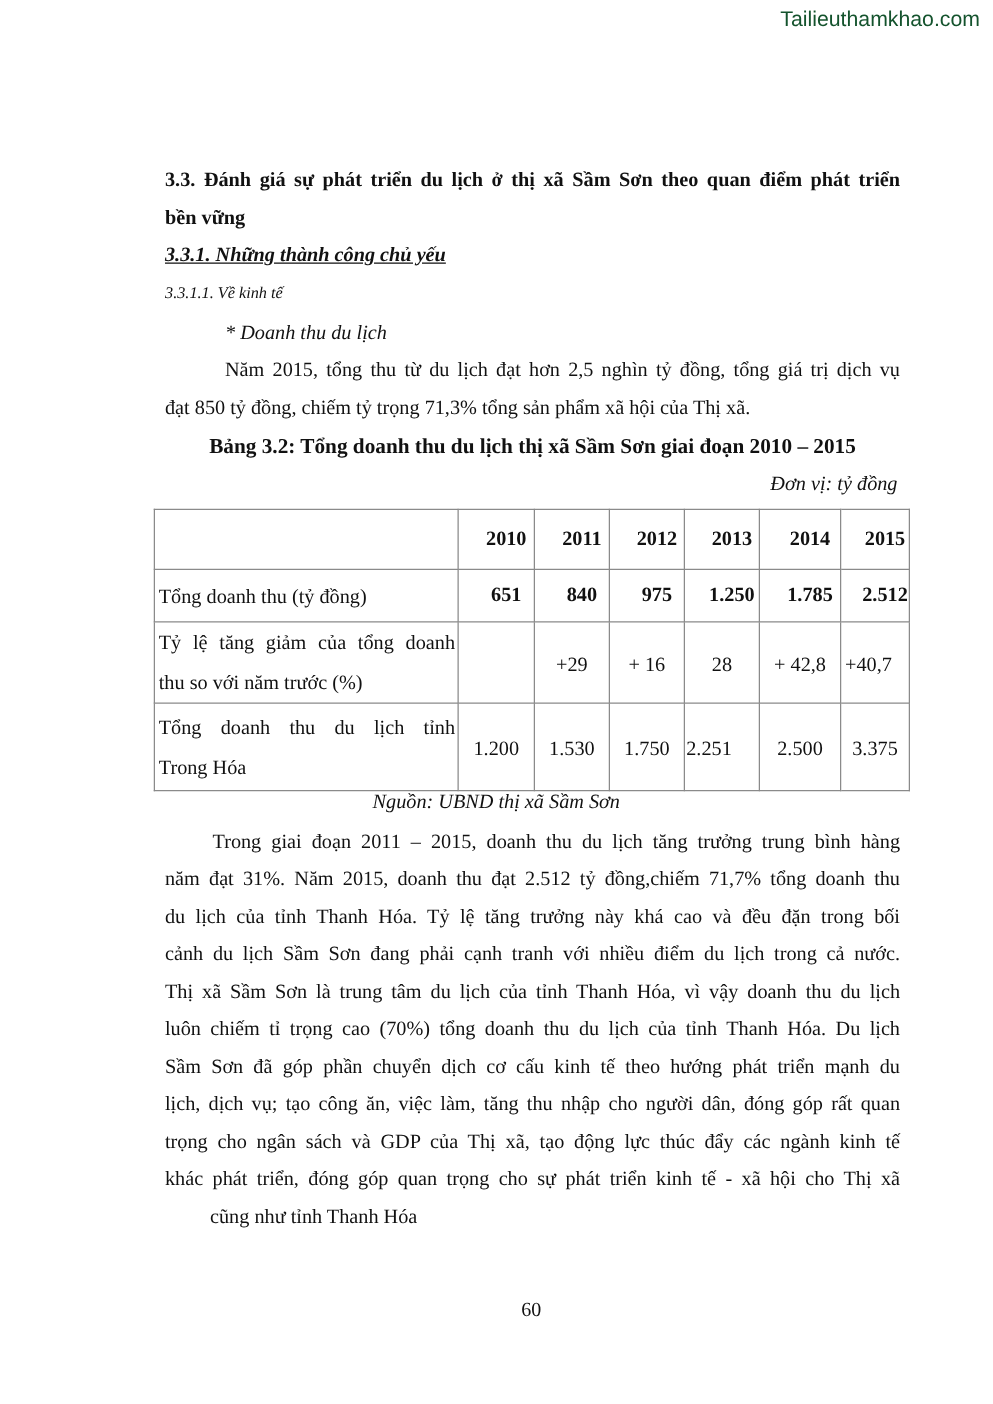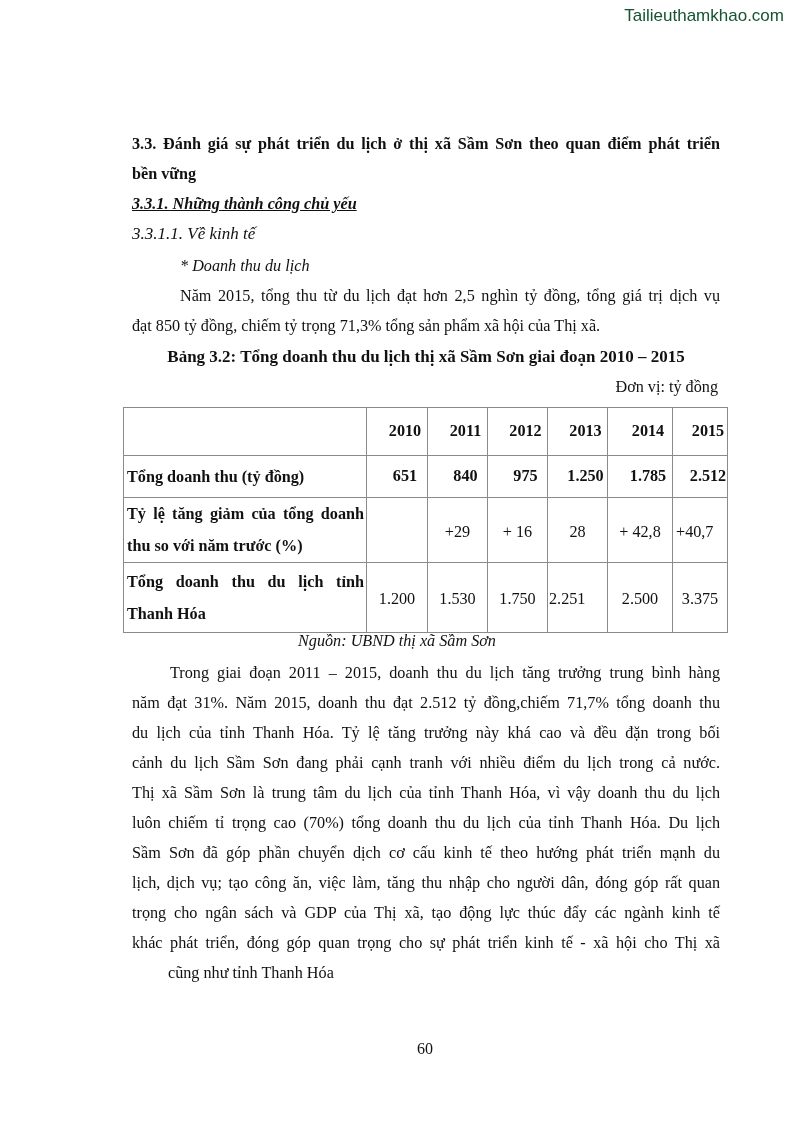--- a/index.html
+++ b/index.html
@@ -7,43 +7,43 @@
          font-family: "Liberation Serif", "DejaVu Serif", serif; color: #111; }
   .watermark { position: absolute; top: 6px; right: 10px; font-family: "Liberation Sans", "DejaVu Sans", sans-serif;
                font-size: 17px; color: #14532d; letter-spacing: 0px; }
   .line { position: absolute; left: 132px; white-space: nowrap; font-size: 16.2px; line-height: 20px; }
   .bold { font-weight: bold; }
   .ital { font-style: italic; }
   .justify-line { position: absolute; left: 132px; width: 588px; font-size: 16.2px; line-height: 20px;
                   text-align: justify; text-align-last: justify; white-space: normal; }
   .table-caption { position: absolute; left: 132px; width: 588px; top: 346px; text-align: center;
                    font-weight: bold; font-size: 17px; line-height: 22px; white-space: nowrap; }
-  .unit { position: absolute; right: 76px; top: 378px; font-size: 16.2px; }
+  .unit { position: absolute; right: 76px; top: 378px; font-style: italic; font-size: 16.2px; }
   table.data { position: absolute; left: 123px; top: 407px; border-collapse: collapse;
                font-size: 16.2px; }
   table.data td { border: 1.3px solid #8a8a8a; padding: 0; vertical-align: middle; }
-  td.lbl { font-weight: bold; padding-left: 3px !important; padding-right: 2px !important; }
+  td.lbl { font-weight: normal; padding-left: 3px !important; padding-right: 2px !important; }
   td.lbl .just { text-align: justify; text-align-last: justify; display: block; line-height: 32px; }
   td.lbl .last { display: block; line-height: 32px; }
   td.num { text-align: center; }
   td.num.b { font-weight: bold; padding-left: 16px; }
   td.top { vertical-align: top; padding-top: 4px !important; }
   .source { position: absolute; left: 0; width: 794px; top: 632px; text-align: center;
             font-style: italic; font-size: 16.2px; }
   .pagenum { position: absolute; left: 0; width: 850px; top: 1040px; text-align: center; font-size: 16px; }
 </style>
 </head>
 <body>
 
 <div class="watermark">Tailieuthamkhao.com</div>
 
 <div class="justify-line bold" style="top:134px;">3.3. Đánh giá sự phát triển du lịch ở thị xã Sầm Sơn theo quan điểm phát triển</div>
 <div class="line bold" style="top:164px;">bền vững</div>
 <div class="line bold ital" style="top:194px;text-decoration:underline;">3.3.1. Những thành công chủ yếu</div>
-<div class="line ital" style="top:224px; font-size:17px;">3.3.1.1. Về kinh tế</div>
+<div class="line ital" style="top:224px; font-size:13px;">3.3.1.1. Về kinh tế</div>
 <div class="line ital" style="top:256px; left:180px;">* Doanh thu du lịch</div>
 
 <div class="justify-line" style="top:286px; left:180px; width:540px;">Năm 2015, tổng thu từ du lịch đạt hơn 2,5 nghìn tỷ đồng, tổng giá trị dịch vụ</div>
 <div class="line" style="top:316px;">đạt 850 tỷ đồng, chiếm tỷ trọng 71,3% tổng sản phẩm xã hội của Thị xã.</div>
 
 <div class="table-caption">Bảng 3.2: Tổng doanh thu du lịch thị xã Sầm Sơn giai đoạn 2010  – 2015</div>
 <div class="unit">Đơn vị: tỷ đồng</div>
 
 <table class="data">
   <colgroup>
@@ -84,21 +84,21 @@
     <td class="num top"></td>
     <td class="num top">+29</td>
     <td class="num top">+ 16</td>
     <td class="num top">28</td>
     <td class="num top">+ 42,8</td>
     <td class="num top" style="text-align:left; padding-left:3px;">+40,7</td>
   </tr>
   <tr style="height:70px;">
     <td class="lbl">
       <span class="just">Tổng doanh thu du lịch tỉnh</span>
-      <span class="last">Thanh Hóa</span>
+      <span class="last">Trong Hóa</span>
     </td>
     <td class="num top">1.200</td>
     <td class="num top">1.530</td>
     <td class="num top">1.750</td>
     <td class="num top" style="text-align:left; padding-left:1px;">2.251</td>
     <td class="num top">2.500</td>
     <td class="num top">3.375</td>
   </tr>
 </tbody>
   </table>

